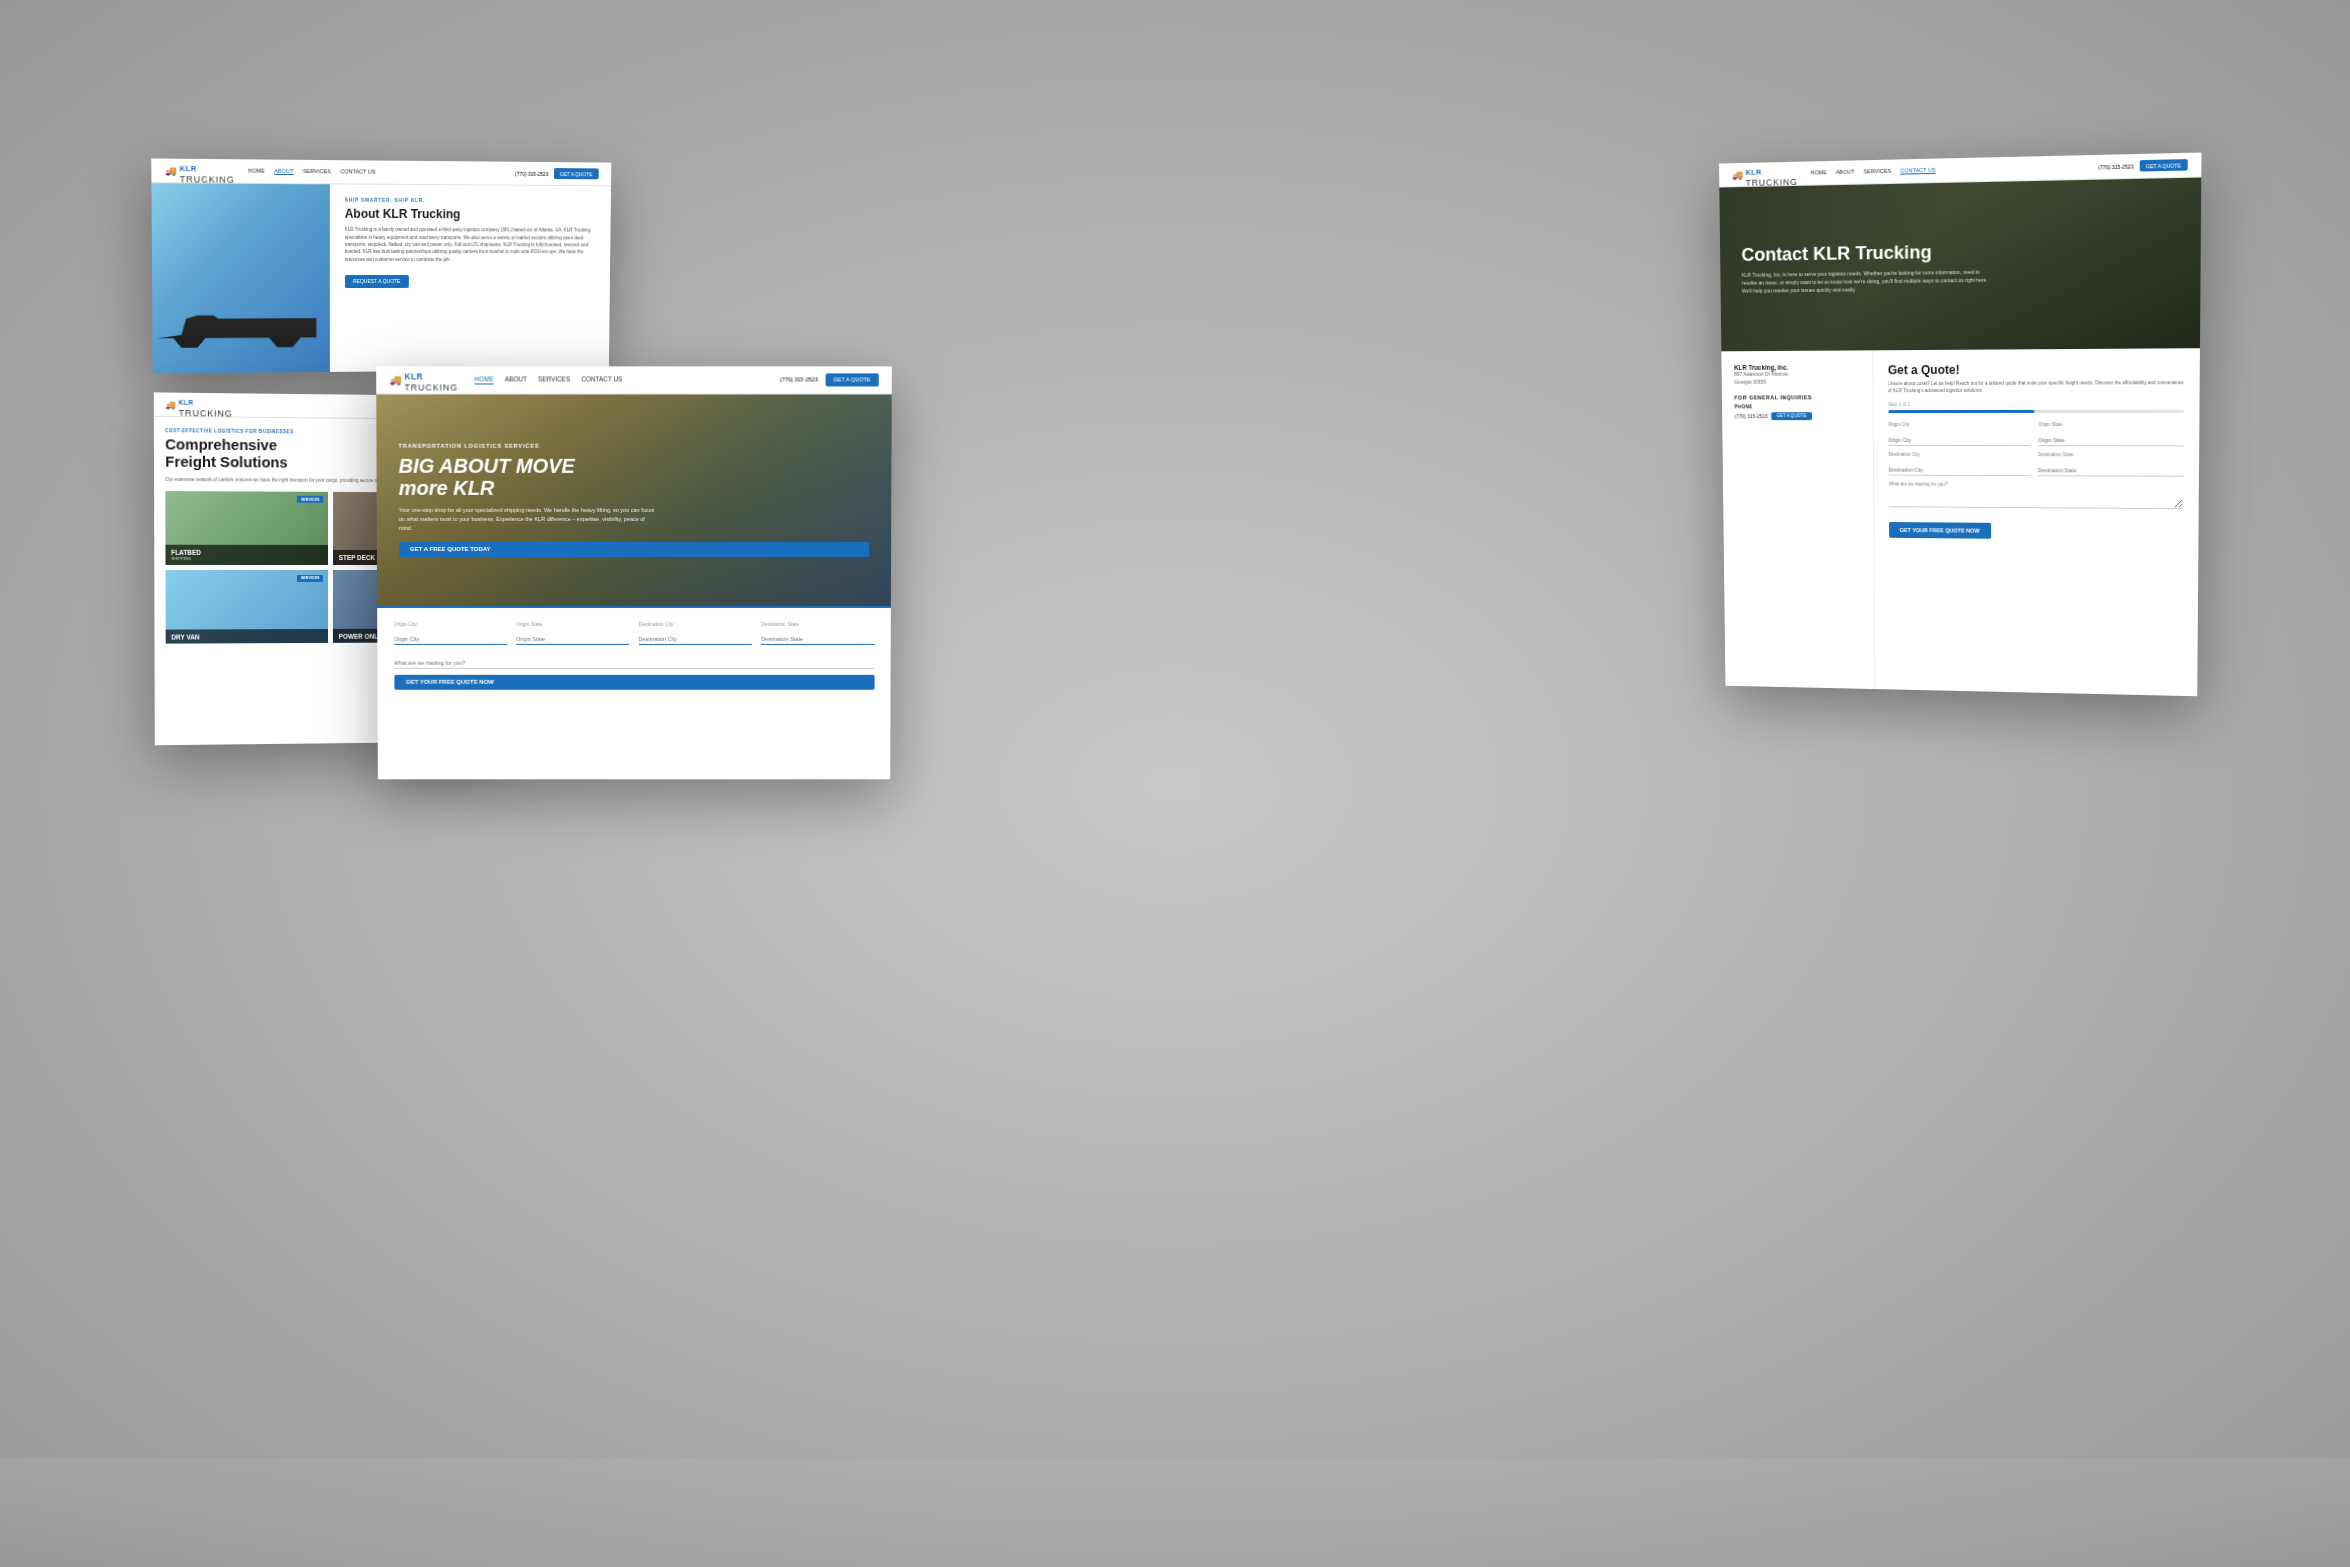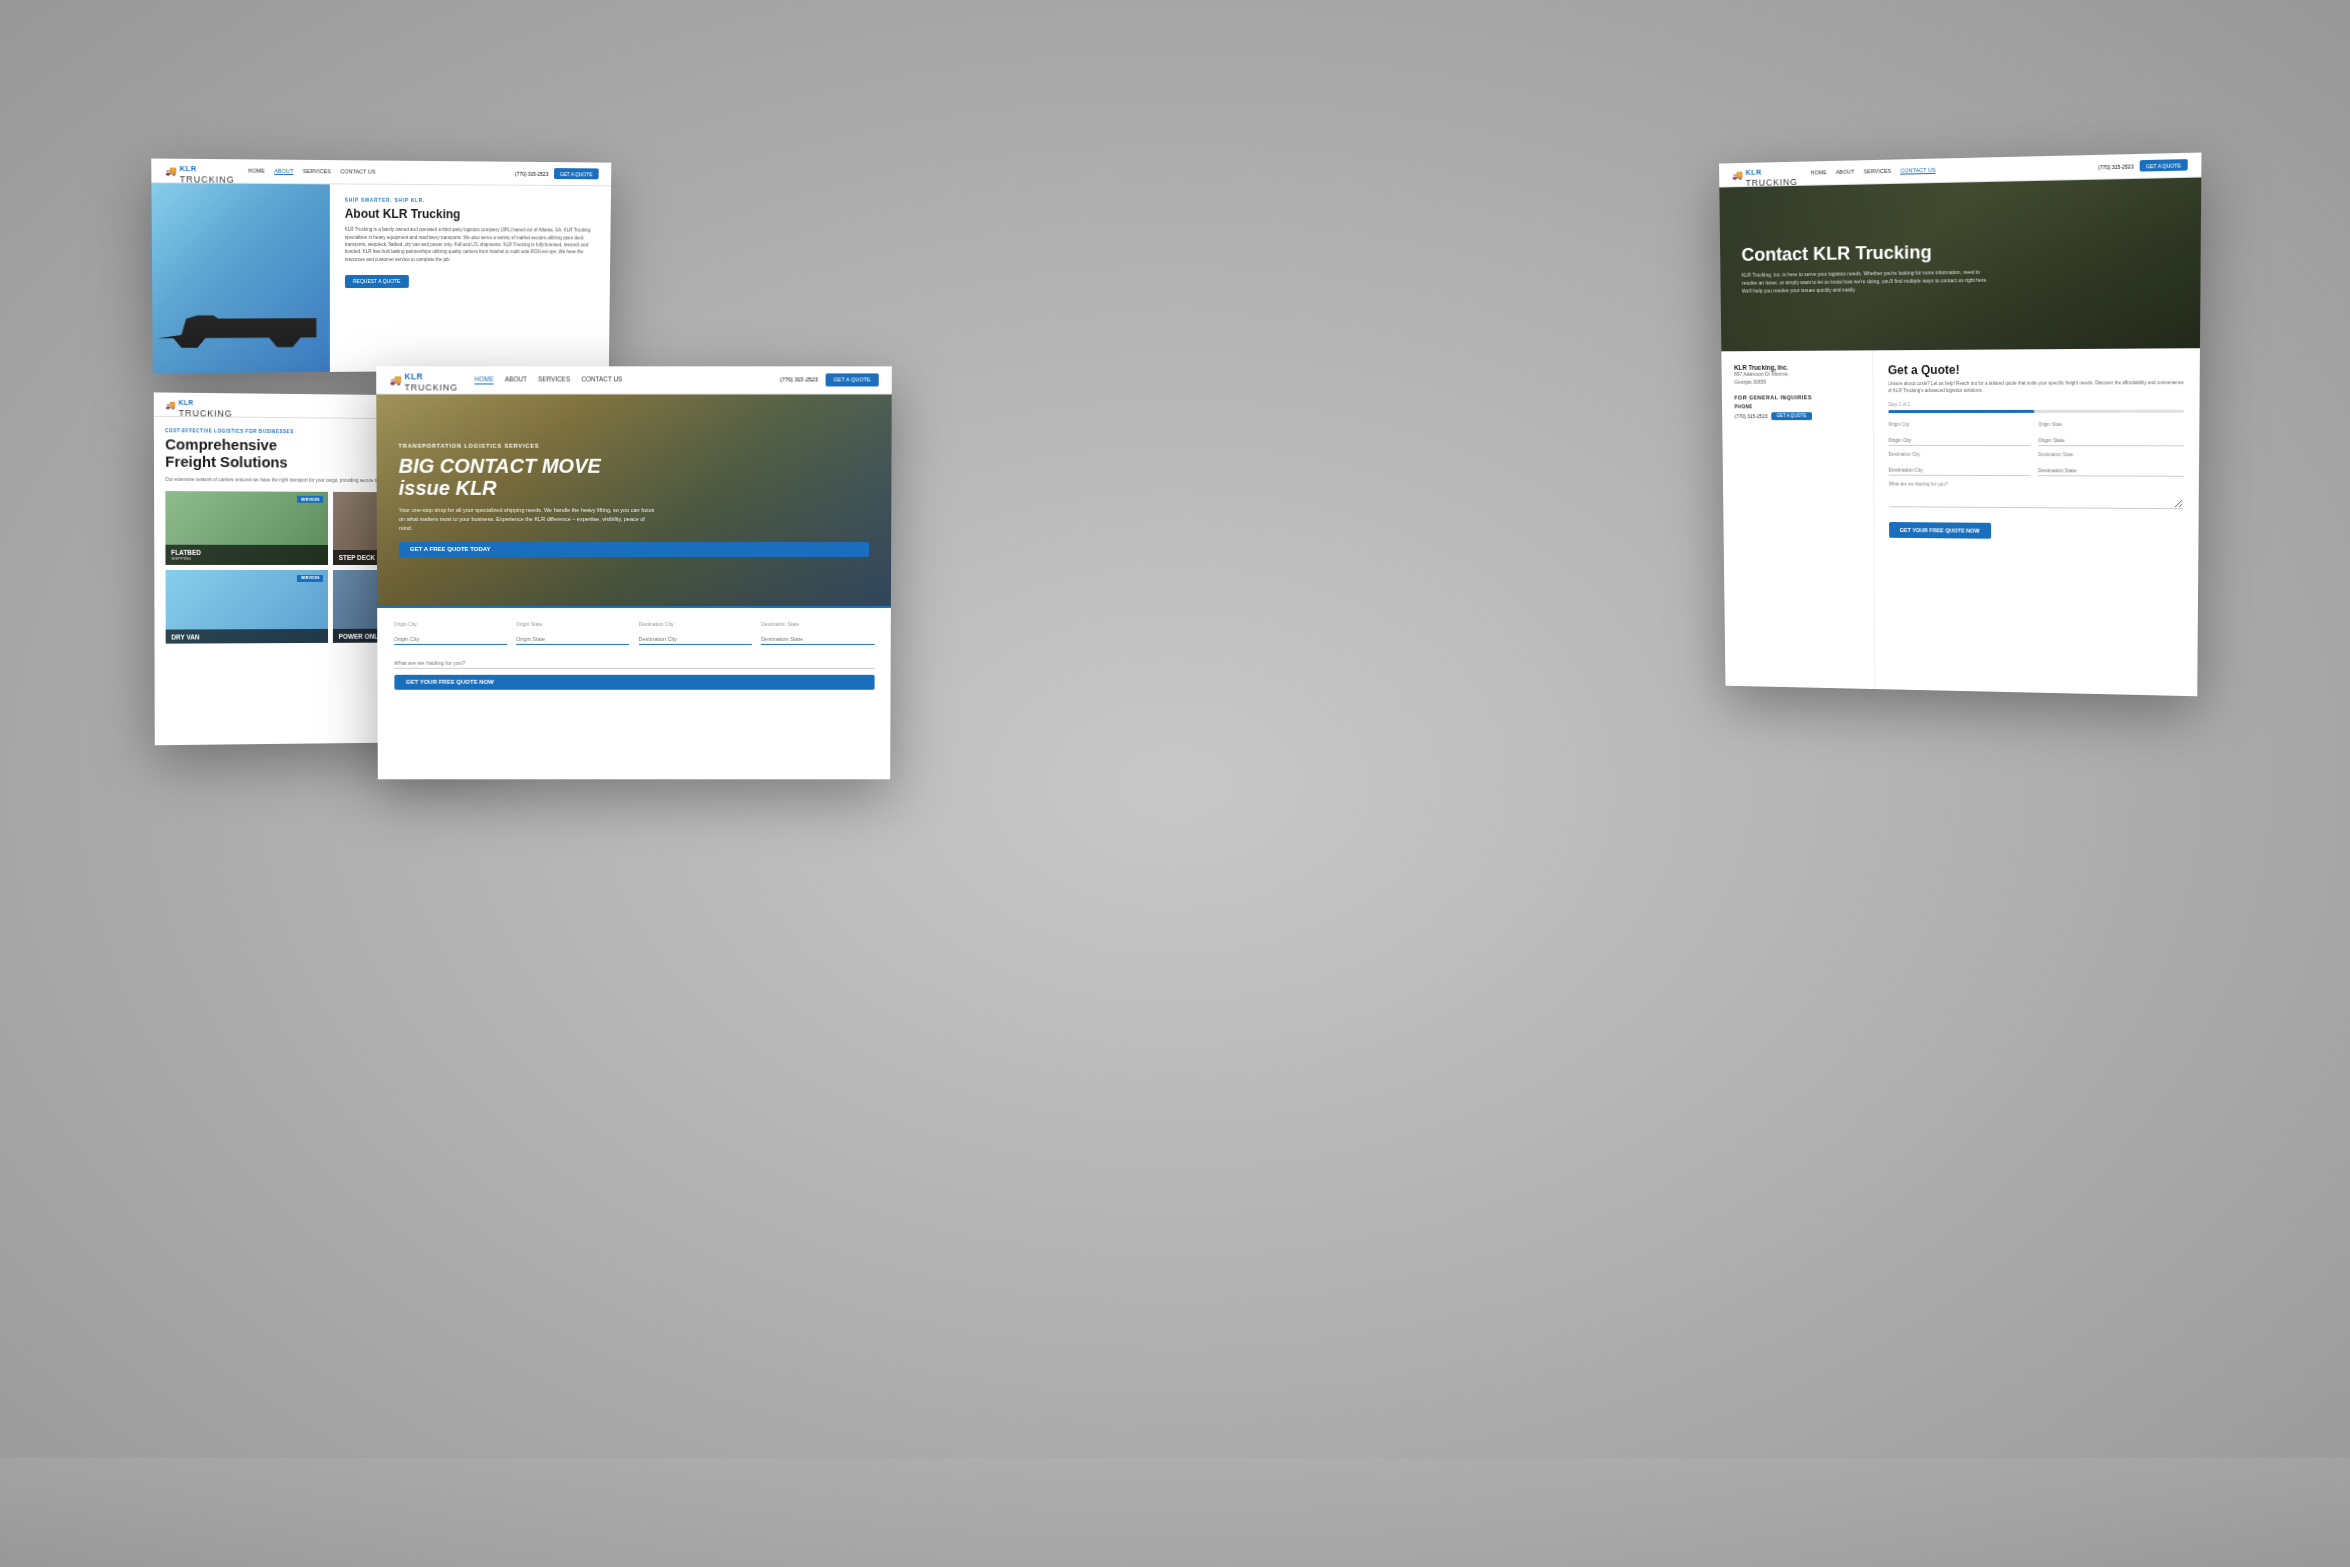--- a/index.html
+++ b/index.html
@@ -364,22 +364,22 @@
       <span>CONTACT US</span>
     </div>
     <div class="nav-right">
       <span>(770) 315-2523</span>
       <span class="btn-quote">GET A QUOTE</span>
     </div>
   </div>
   <div class="hero-section">
     <div class="hero-tag">TRANSPORTATION LOGISTICS SERVICES</div>
     <div class="hero-title">
-      <span>BIG CONTACT MOVE</span><br>
-      <span>issue KLR</span>
+      <span>BIG ABOUT MOVE</span><br>
+      <span>more KLR</span>
     </div>
     <div class="hero-sub">Your one-stop shop for all your specialized shipping needs. We handle the heavy lifting, so you can focus on what matters most to your business. Experience the KLR difference – expertise, visibility, peace of mind.</div>
     <div class="btn-free-quote">GET A FREE QUOTE TODAY</div>
   </div>
   <div class="quote-strip">
     <div class="quote-strip-row">
       <div class="qs-field">
         <div class="qs-label">Origin City</div>
         <input class="qs-input" placeholder="Origin City" style="">
       </div>

